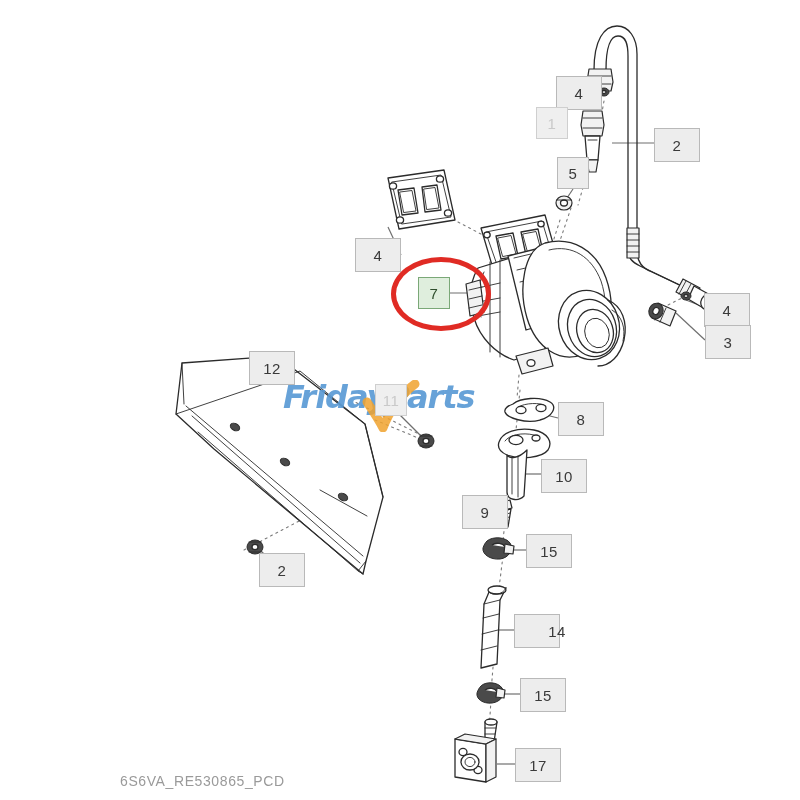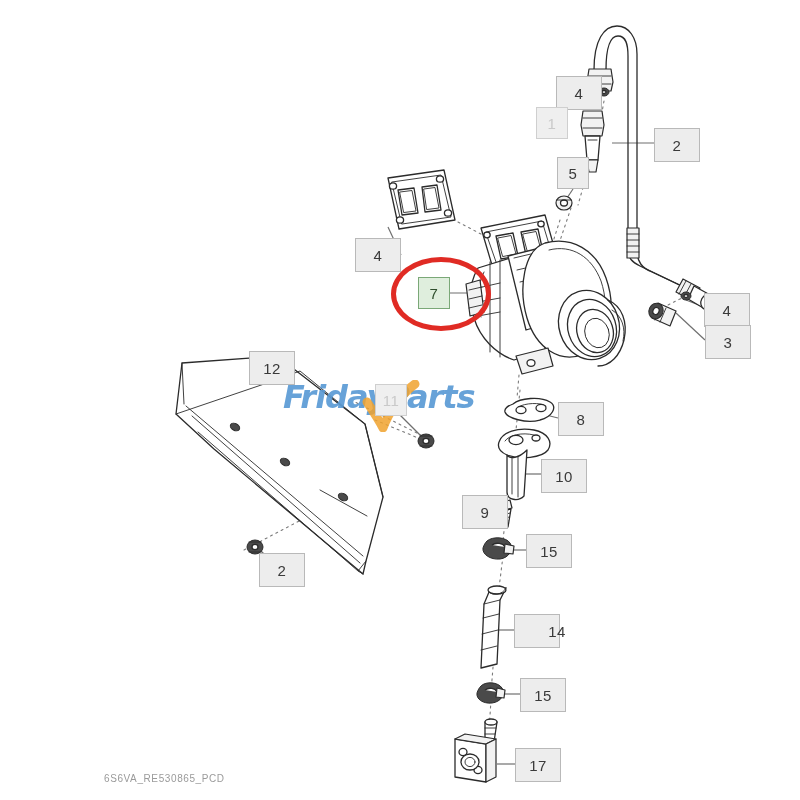--- a/index.html
+++ b/index.html
@@ -62,23 +62,23 @@
     color:#5b9bd5;
     letter-spacing:-1px;
     white-space:nowrap;
     opacity:.92;
   }
   .wm-check{position:absolute;left:78px;top:2px;}
 
   
   .footer-code{
     position:absolute;
-    left:104px; top:773px;
+    left:120px; top:773px;
     font-family:"Liberation Sans", sans-serif;
-    font-size:10px;
+    font-size:14px;
     color:#9a9a9a;
     letter-spacing:.6px;
     white-space:nowrap;
   }
 </style>
 </head>
 <body>
 
 <div id="stage">
 

